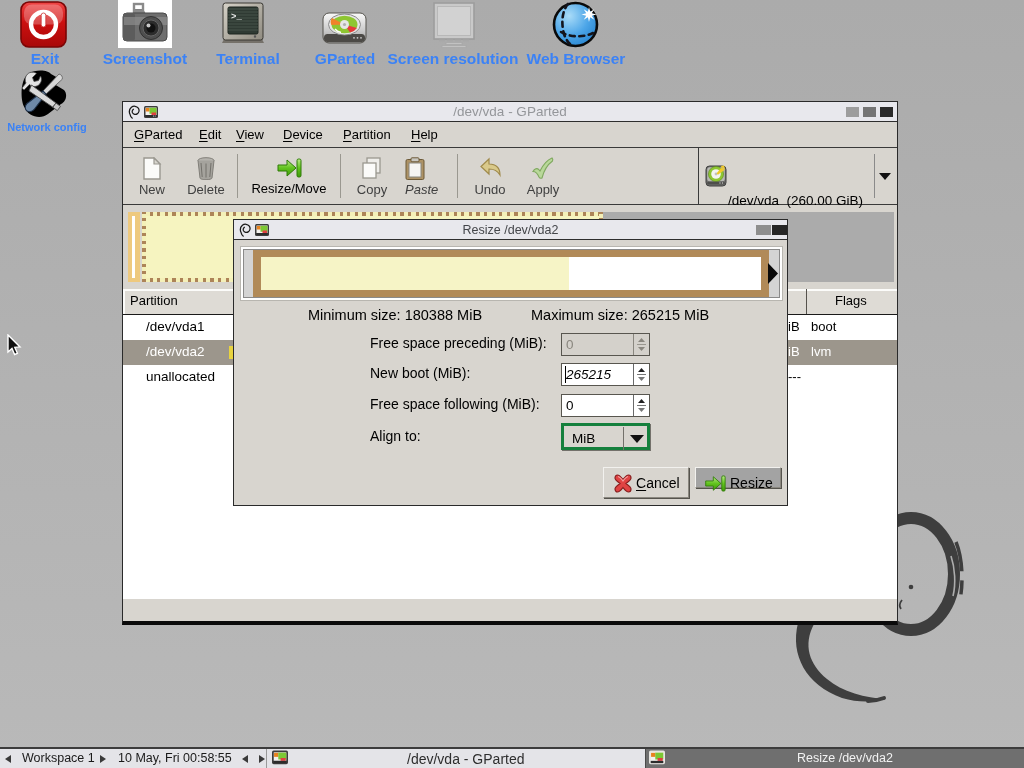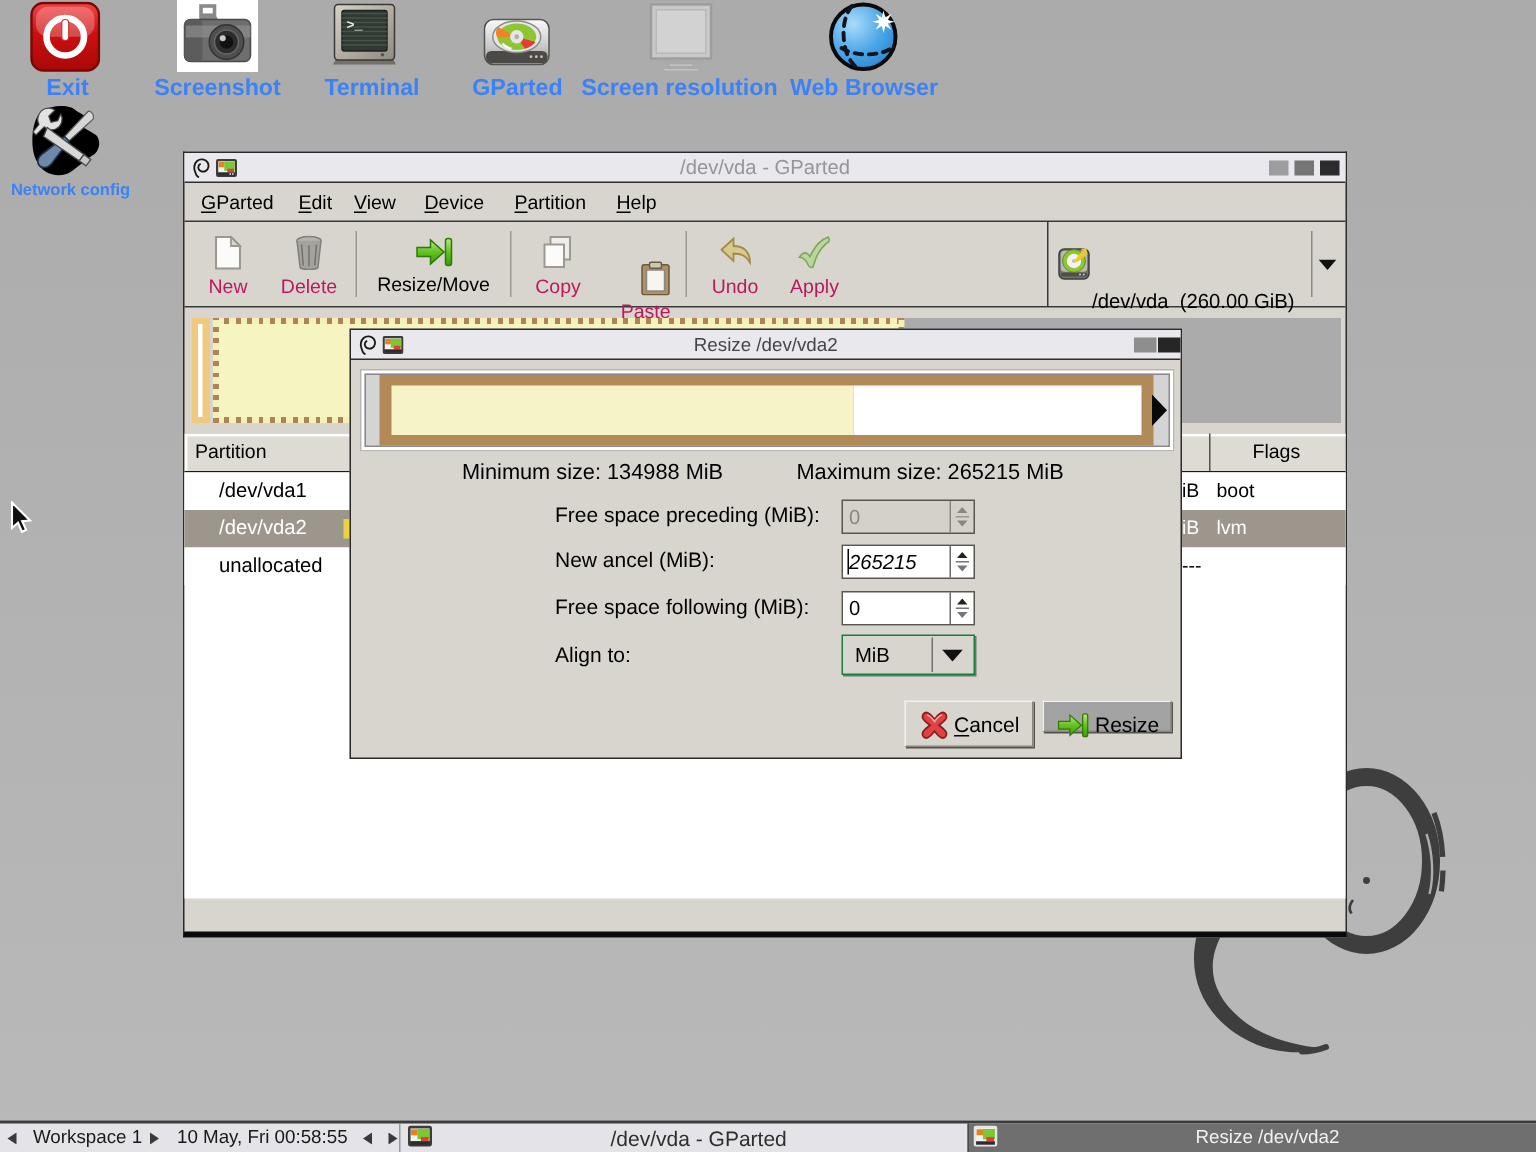--- a/index.html
+++ b/index.html
@@ -5,21 +5,21 @@
 html,body{margin:0;padding:0;}
 body{width:1024px;height:768px;overflow:hidden;position:relative;
   background:linear-gradient(#ababab,#b9b9b9);
   font-family:"Liberation Sans",sans-serif;}
 .abs{position:absolute;}
 .lbl{position:absolute;color:#3b82f6;font-weight:bold;font-size:15.5px;text-align:center;white-space:nowrap;}
 .win{position:absolute;background:#d8d5cf;}
 .tbar{position:absolute;left:0;right:0;top:0;height:19px;background:#e8e8ed;border-bottom:1px solid #2e2e2e;}
 .wbtn{position:absolute;top:5px;width:13px;height:10px;}
 .t13{font-size:13px;color:#000;}
-.gray{color:#be185d;}
+.gray{color:#404040;}
 u{text-decoration:underline;text-underline-offset:2px;}
 </style>
 </head>
 <body>
 
 <svg id="swirl" class="abs" style="left:780px;top:500px;" width="244" height="220" viewBox="0 0 244 220">
   <ellipse cx="131" cy="74" rx="43" ry="56" fill="none" stroke="#3e3e3e" stroke-width="12"></ellipse>
   <path d="M176 42 C184 62 184 94 176 114" fill="none" stroke="#3e3e3e" stroke-width="3.5" stroke-dasharray="30 9 14 40"></path>
   <path d="M18 123 C10 155 26 185 62 198 C78 203 95 202 106 199 C86 198 62 192 47 179 C29 164 23 145 34 124 Z" fill="#3e3e3e"></path>
   <path d="M104 198 q-8 3 -16 3" fill="none" stroke="#3e3e3e" stroke-width="4" stroke-linecap="round"></path>
@@ -196,21 +196,21 @@
       <div class="t13" style="margin-top:-2px">Resize/Move</div>
     </div>
     <div class="abs" style="left:217px;top:6px;width:1px;height:44px;background:#9a9890;"></div>
     <div class="abs" style="left:228px;top:0;width:42px;text-align:center;">
       <svg style="margin-top:9px" width="22" height="23" viewBox="0 0 22 23">
           <rect x="6" y="1" width="13" height="15" fill="#efeeea" stroke="#9a9890" stroke-width="1.3"></rect>
           <rect x="2" y="6" width="13" height="15" fill="#fbfbf9" stroke="#9a9890" stroke-width="1.3"></rect>
         </svg>
       <div class="t13 gray" style="margin-top:-2px">Copy</div>
     </div>
-    <div class="abs" style="left:282px;top:17px;width:42px;text-align:right;">
+    <div class="abs" style="left:282px;top:0;width:42px;text-align:left;font-style:italic;">
       <svg style="margin-top:9px" width="20" height="23" viewBox="0 0 20 23">
           <rect x="1" y="2.5" width="18" height="20" rx="1.5" fill="#ad9265" stroke="#6d5a38"></rect>
           <rect x="6" y="0.8" width="8" height="4" rx="1" fill="#c9c7c0" stroke="#6d5a38"></rect>
           <rect x="4" y="6" width="12" height="14" fill="#f6f5f2" stroke="#8a8880"></rect>
         </svg>
       <div class="t13 gray" style="margin-top:-2px">Paste</div>
     </div>
     <div class="abs" style="left:334px;top:6px;width:1px;height:44px;background:#9a9890;"></div>
     <div class="abs" style="left:345px;top:0;width:44px;text-align:center;">
       <svg style="margin-top:9px" width="23" height="23" viewBox="0 0 23 23">
@@ -306,35 +306,35 @@
   <div class="abs" style="left:6px;top:26px;width:541px;height:53px;background:#fff;border:1px solid #b8b6b0;">
     <div class="abs" style="left:2px;top:2px;right:2px;bottom:2px;border:1px solid #8a8a8a;background:#d4d4d4;">
       <div class="abs" style="left:9px;top:0;width:516px;height:100%;background:#b18a58;"></div>
       <div class="abs" style="left:17px;top:7px;width:308px;height:33px;background:#f6f4c6;"></div>
       <div class="abs" style="left:325px;top:7px;width:192px;height:33px;background:#fff;"></div>
       <svg class="abs" style="left:524px;top:13px" width="10" height="21">
           <path d="M0 0 L10 10.5 L0 21 Z" fill="#090909"></path>
         </svg>
     </div>
   </div>
-  <div class="abs t13" style="left:74px;top:87px;font-size:14.5px;">Minimum size: 134988 MiB</div>
+  <div class="abs t13" style="left:74px;top:87px;font-size:14.5px;">Minimum size: 180388 MiB</div>
   <div class="abs t13" style="left:297px;top:87px;font-size:14.5px;">Maximum size: 265215 MiB</div>
 
   <div class="abs t13" style="left:136px;top:115px;font-size:14px;">Free space preceding (MiB):</div>
   <div class="abs" style="left:327px;top:113px;width:89px;height:23px;border:1px solid #58564f;background:#d4d1cb;box-sizing:border-box;">
     <span class="abs" style="left:4px;top:3px;font-size:13.5px;color:#8a877f;">0</span>
     <div class="abs" style="right:0;top:0;width:15px;height:100%;border-left:1px solid #8a877f;">
       <svg class="abs" style="left:3px;top:3px" width="9" height="15">
           <path d="M4.5 1 L8 5 H1 Z" fill="#8a877f"></path>
           <path d="M4.5 14 L8 10 H1 Z" fill="#8a877f"></path>
           <line x1="0" y1="7.5" x2="9" y2="7.5" stroke="#9a978f"></line>
         </svg>
     </div>
   </div>
-  <div class="abs t13" style="left:136px;top:145px;font-size:14px;">New ancel (MiB):</div>
+  <div class="abs t13" style="left:136px;top:145px;font-size:14px;">New boot (MiB):</div>
   <div class="abs" style="left:327px;top:143px;width:89px;height:23px;border:1px solid #58564f;background:#fff;box-sizing:border-box;">
     <div class="abs" style="left:3px;top:2px;width:1px;height:17px;background:#000;"></div>
     <span class="abs" style="left:4px;top:3px;font-size:13.5px;font-style:italic;">265215</span>
     <div class="abs" style="right:0;top:0;width:15px;height:100%;border-left:1px solid #6a6a6a;">
       <svg class="abs" style="left:3px;top:3px" width="9" height="15">
           <path d="M4.5 1 L8 5 H1 Z" fill="#222"></path>
           <path d="M4.5 14 L8 10 H1 Z" fill="#777"></path>
           <line x1="0" y1="7.5" x2="9" y2="7.5" stroke="#777"></line>
         </svg>
     </div>
@@ -344,21 +344,21 @@
     <span class="abs" style="left:4px;top:3px;font-size:13.5px;">0</span>
     <div class="abs" style="right:0;top:0;width:15px;height:100%;border-left:1px solid #6a6a6a;">
       <svg class="abs" style="left:3px;top:3px" width="9" height="15">
           <path d="M4.5 1 L8 5 H1 Z" fill="#222"></path>
           <path d="M4.5 14 L8 10 H1 Z" fill="#777"></path>
           <line x1="0" y1="7.5" x2="9" y2="7.5" stroke="#777"></line>
         </svg>
     </div>
   </div>
   <div class="abs t13" style="left:136px;top:208px;font-size:14px;">Align to:</div>
-  <div class="abs" style="left:327px;top:203px;width:89px;height:27px;border:1px solid #15803d;background:#d8d5cf;box-sizing:border-box;box-shadow:1px 1px 0 #73716b;">
+  <div class="abs" style="left:327px;top:203px;width:89px;height:27px;border:3px solid #15803d;background:#d8d5cf;box-sizing:border-box;box-shadow:1px 1px 0 #73716b;">
     <span class="abs" style="left:8px;top:5px;font-size:13.5px;">MiB</span>
     <div class="abs" style="left:59px;top:1px;width:1px;height:23px;background:#73716b;"></div>
     <svg class="abs" style="left:66px;top:9px" width="14" height="8">
         <path d="M0 0 h14 l-7 8 z" fill="#111"></path>
       </svg>
   </div>
 
   <div class="abs" style="left:369px;top:247px;width:86px;height:31px;background:#d8d5cf;border:1px solid #8a877f;border-top-color:#f2f1ee;border-left-color:#f2f1ee;box-shadow:1px 1px 0 #55534d;box-sizing:border-box;">
     <svg class="abs" style="left:10px;top:6px" width="18" height="19" viewBox="0 0 18 19">
       <path d="M3.5 1 C5.5 1 7 3 9 5.5 C11 3 12.5 1 14.5 1 C16 1 17 2.5 17 4 C17 6 14.5 7.5 12 9.5 C14.5 11.5 17 13 17 15 C17 16.5 16 18 14.5 18 C12.5 18 11 16 9 13.5 C7 16 5.5 18 3.5 18 C2 18 1 16.5 1 15 C1 13 3.5 11.5 6 9.5 C3.5 7.5 1 6 1 4 C1 2.5 2 1 3.5 1 Z" fill="#e04343" stroke="#8a1f1f" stroke-width="1.2"></path>

